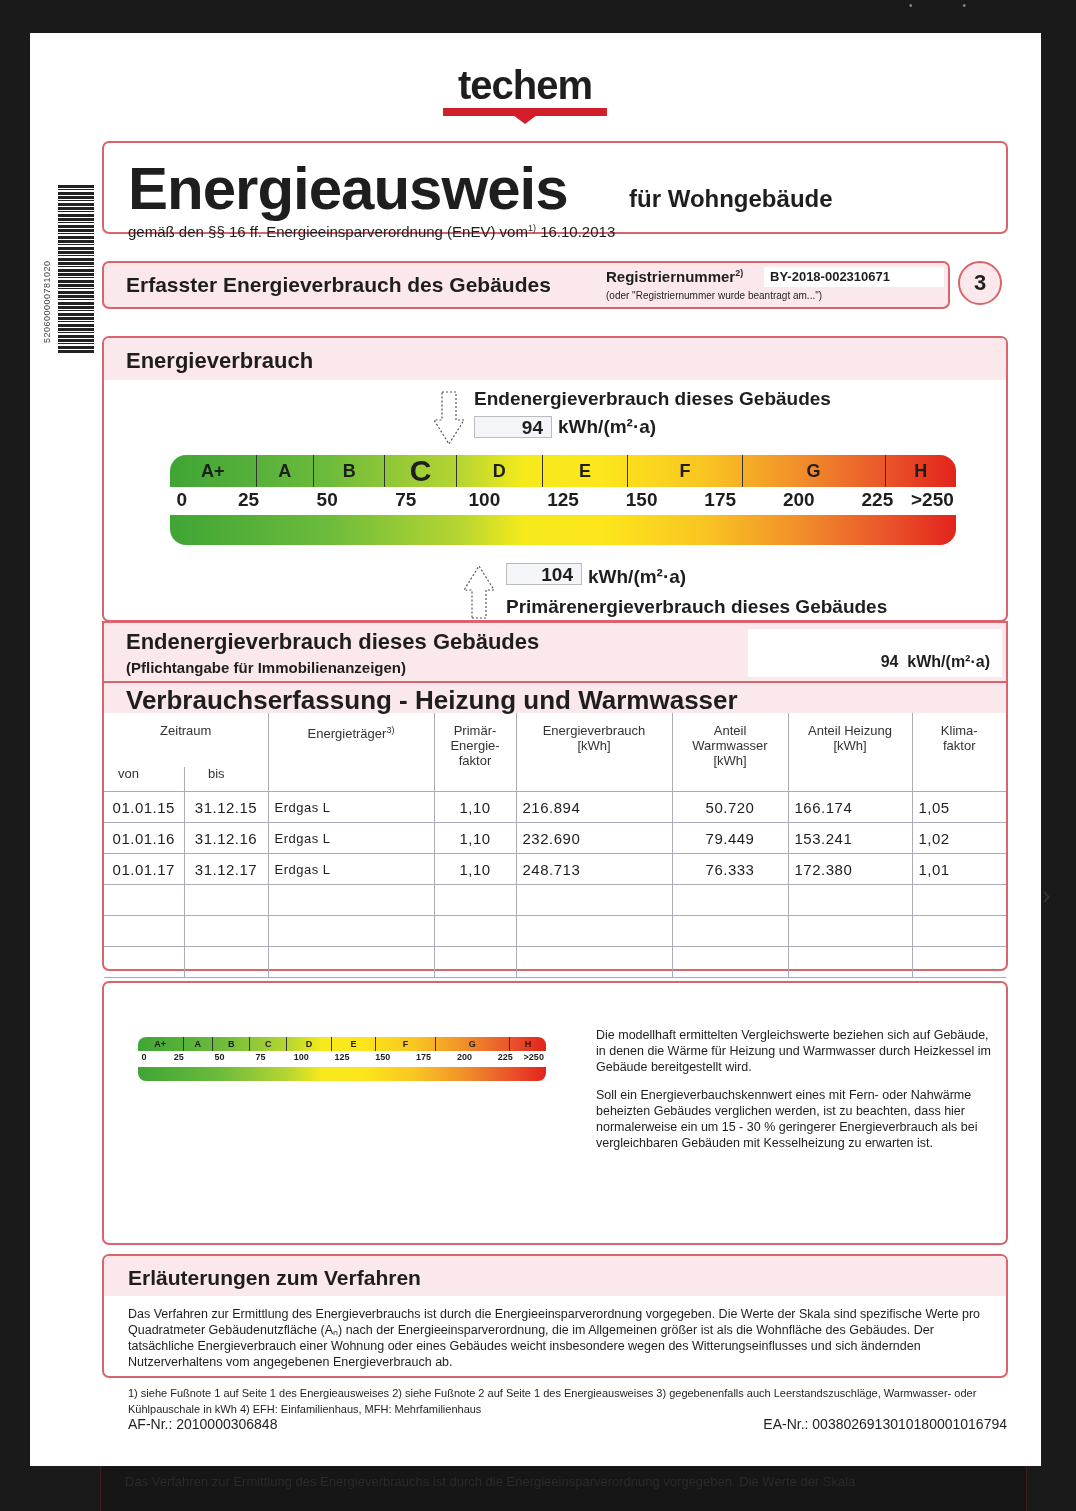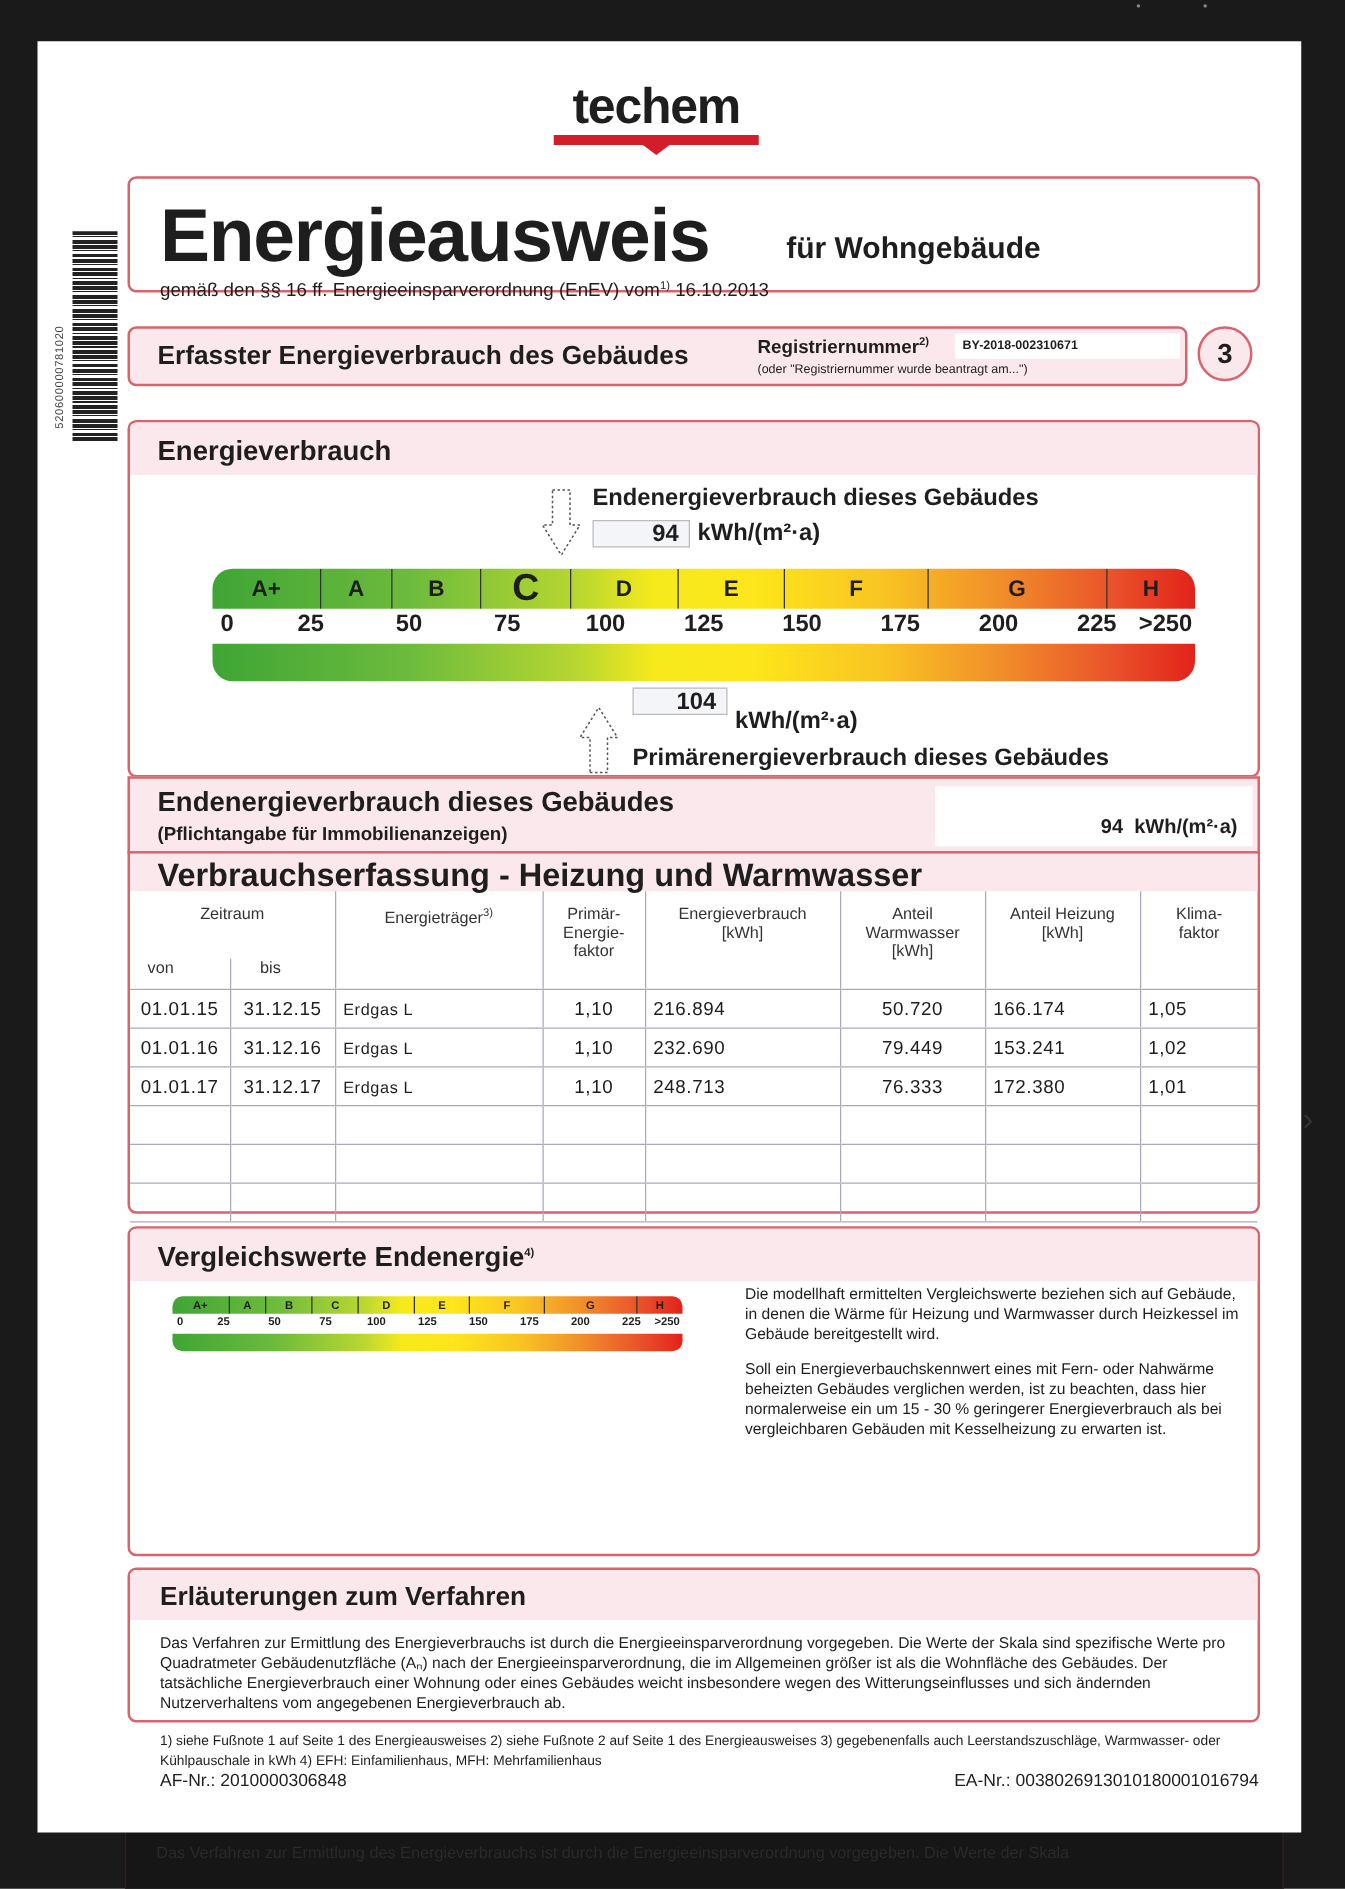--- a/index.html
+++ b/index.html
@@ -19,21 +19,21 @@
   .card-pink{background:#fbe8ec;}
   .title-card{left:72px;top:108px;width:906px;height:93px;}
   .main-title{position:absolute;left:24px;top:14px;font-size:60px;font-weight:bold;letter-spacing:-1px;line-height:64px;}
   .main-sub{position:absolute;left:525px;top:42px;font-size:24px;font-weight:bold;}
   .legal{position:absolute;left:24px;top:80px;font-size:15px;}
   .sup{font-size:9px;vertical-align:super;}
   .reg-card{left:72px;top:228px;width:848px;height:48px;}
   .reg-title{position:absolute;left:22px;top:10px;font-size:21px;font-weight:bold;}
   .reg-label{position:absolute;left:502px;top:5px;font-size:15px;font-weight:bold;}
   .reg-note{position:absolute;left:502px;top:27px;font-size:10px;}
-  .reg-value{position:absolute;left:660px;top:4px;width:180px;height:20px;background:#fff;font-size:10px;font-weight:bold;line-height:20px;padding-left:6px;box-sizing:border-box;}
+  .reg-value{position:absolute;left:660px;top:4px;width:180px;height:20px;background:#fff;font-size:13px;font-weight:bold;line-height:20px;padding-left:6px;box-sizing:border-box;}
   .page-num{position:absolute;left:928px;top:228px;width:44px;height:44px;border:2px solid #d9646b;border-radius:50%;background:#fbe8ec;box-sizing:border-box;text-align:center;line-height:40px;font-size:22px;font-weight:bold;}
   .ev-card{left:72px;top:303px;width:906px;height:286px;}
   .sec-head{position:absolute;left:0;top:0;right:0;height:42px;background:#fbe8ec;border-radius:5px 5px 0 0;}
   .sec-title{position:absolute;left:22px;top:10px;font-size:22px;font-weight:bold;}
   .arrow-down{position:absolute;left:328px;top:52px;}
   .end-label{position:absolute;left:370px;top:50px;font-size:19px;font-weight:bold;}
   .valbox{position:absolute;height:22px;background:#f4f5f8;border:1px solid #bbb;font-size:19px;font-weight:bold;text-align:right;padding-right:8px;box-sizing:border-box;line-height:21px;}
   .unit{position:absolute;font-size:19px;font-weight:bold;}
   .scale{position:absolute;left:66px;top:117px;width:786px;}
   .scale-top{position:relative;height:32px;border-radius:16px 16px 0 0;background:linear-gradient(90deg,#3fa535 0%,#6cbb3c 20%,#b7d631 37%,#f6ea1b 45%,#fde61b 55%,#f9c522 68%,#f18f2a 80%,#e9502a 92%,#e2231a 100%);overflow:hidden;}
@@ -150,21 +150,21 @@
           <span class="tick" style="left: 80%;">200</span>
           <span class="tick" style="left: 90%;">225</span>
           <span class="tick" style="left: 97%;">&gt;250</span>
         </div>
       <div class="scale-bot"></div>
     </div>
 
     <svg class="arrow-up" width="34" height="56">
       <path d="M10 54 H24 V26 H32 L17 2 L2 26 H10 Z" fill="none" stroke="#555" stroke-width="1.2" stroke-dasharray="2,2"></path>
     </svg>
-    <div class="valbox" style="left:402px;top:212px;width:76px;">104</div>
+    <div class="valbox" style="left:402px;top:225px;width:76px;">104</div>
     <div class="unit" style="left:484px;top:228px;">kWh/(m²·a)</div>
     <div class="prim-label">Primärenergieverbrauch dieses Gebäudes</div>
   </div>
 
   <div class="card pflicht-card">
     <div class="pflicht-title">Endenergieverbrauch dieses Gebäudes</div>
     <div class="pflicht-sub">(Pflichtangabe für Immobilienanzeigen)</div>
     <div class="pflicht-box">
       <div class="pflicht-val"><span>94</span>&nbsp; <span>kWh/(m²·a)</span></div>
     </div>
@@ -267,23 +267,20 @@
             <td></td>
             <td class="c"></td>
             <td></td>
             <td class="r"></td>
           </tr>
         </tbody>
     </table>
   </div>
 
   <div class="card vgl-card">
-    <div class="sec-head">
-      <div class="sec-title"><span>Vergleichswerte Endenergie</span><span class="sup">4)</span></div>
-    </div>
     <div class="vgl-scale scale" id="vgl-scale">
       <div class="scale-top">
           <div class="cls first" style="left: 0%; width: 10.9091%;">A+</div>
           <div class="cls" style="left: 10.9091%; width: 7.27273%;">A</div>
           <div class="cls" style="left: 18.1818%; width: 9.09091%;">B</div>
           <div class="cls big" style="left: 27.2727%; width: 9.09091%;">C</div>
           <div class="cls" style="left: 36.3636%; width: 10.9091%;">D</div>
           <div class="cls" style="left: 47.2727%; width: 10.9091%;">E</div>
           <div class="cls" style="left: 58.1818%; width: 14.5455%;">F</div>
           <div class="cls" style="left: 72.7273%; width: 18.1818%;">G</div>

